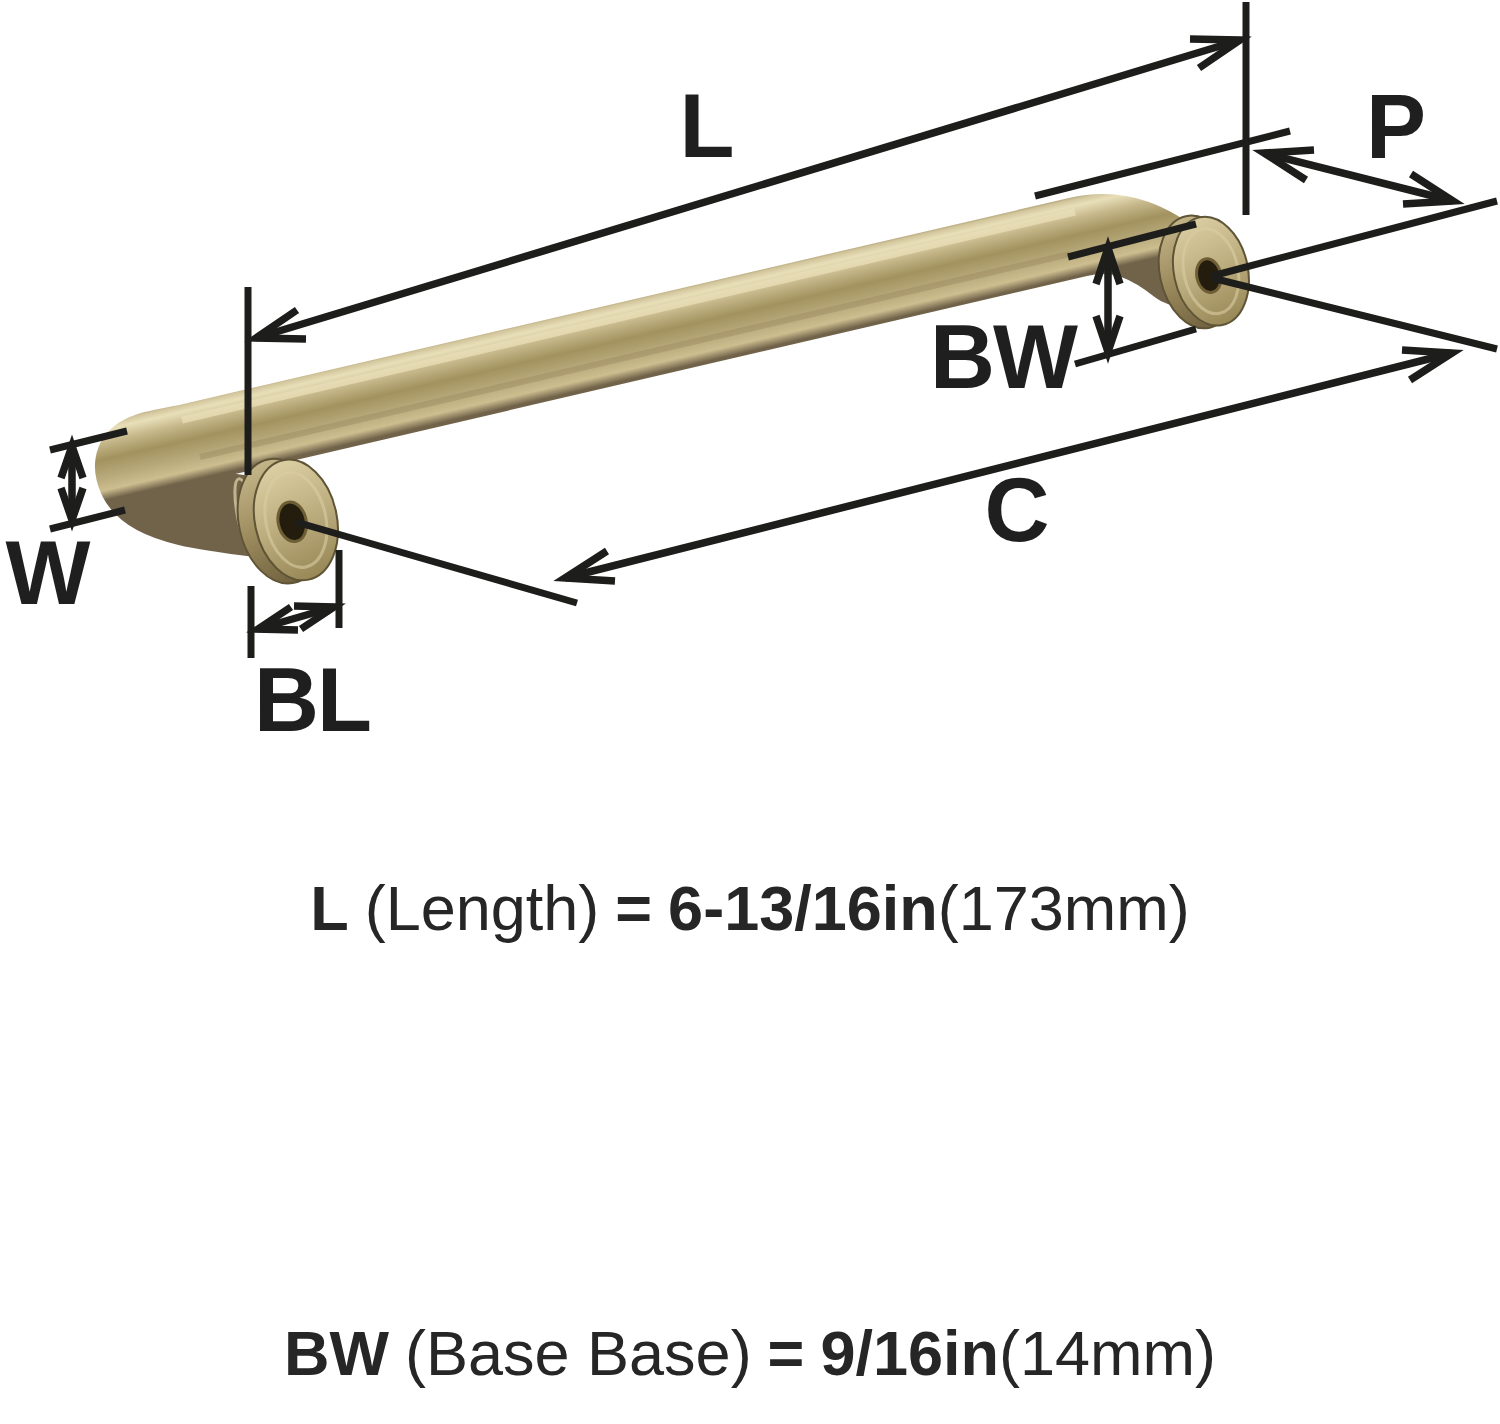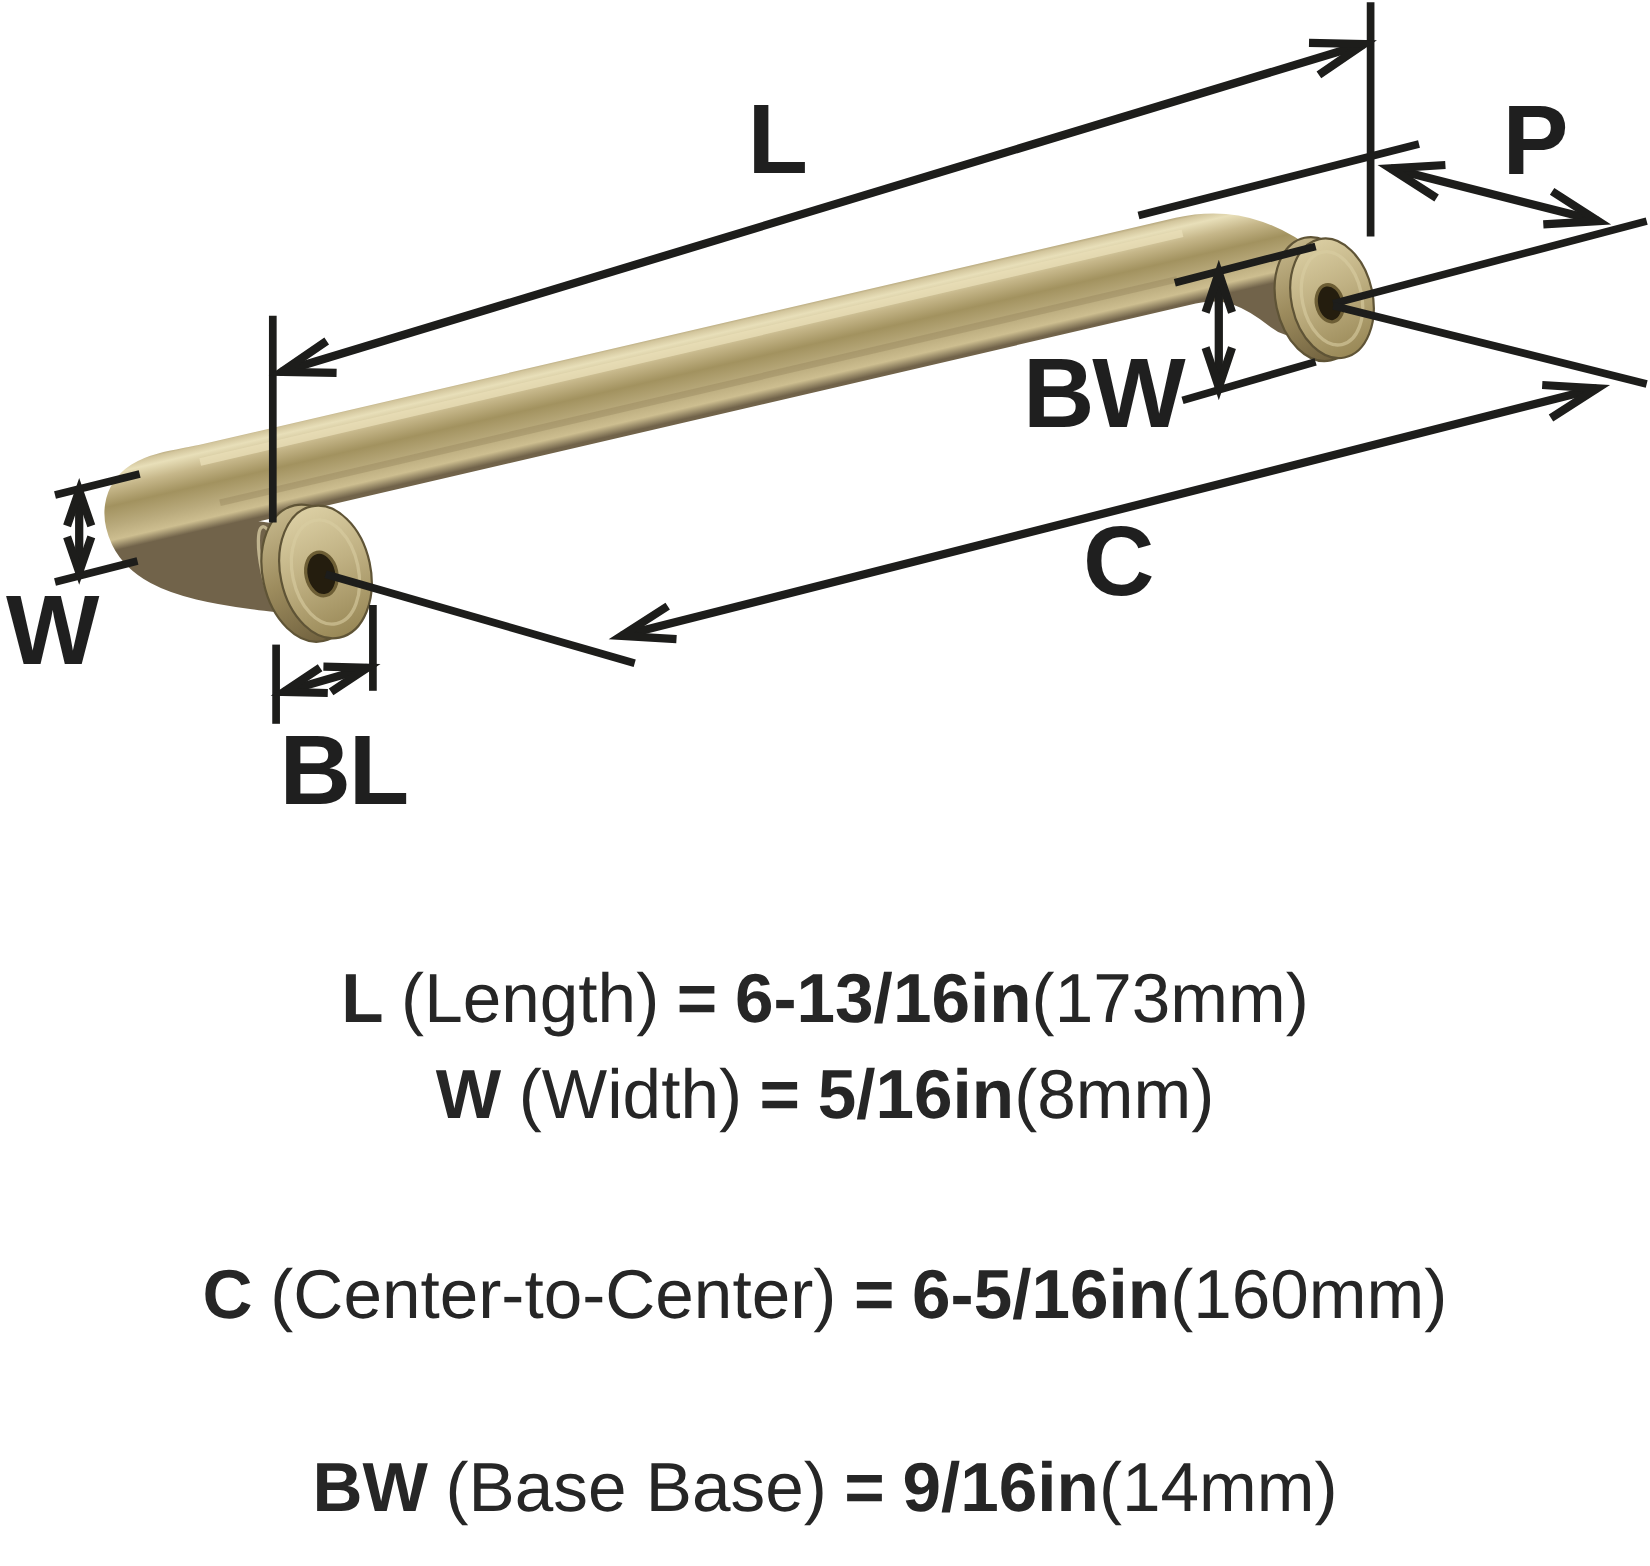--- a/index.html
+++ b/index.html
@@ -140,23 +140,17 @@
       <text class="dim-label" x="1016" y="541" text-anchor="middle">C</text>
       <text class="dim-label" x="47" y="604" text-anchor="middle">W</text>
       <text class="dim-label" x="312" y="731" text-anchor="middle">BL</text>
       <text class="dim-label" x="1003" y="388" text-anchor="middle">BW</text>
     </g>
   </svg>
 
   <div class="spec-line" style="top:868px">
     <span class="code">L</span><span class="name">(Length)</span><span class="eq">=</span><span class="val">6-13/16in</span><span class="metric">(173mm)</span>
   </div>
-  <div class="spec-line" style="top:955px">
-    <span class="code">W</span><span class="name">(Width)</span><span class="eq">=</span><span class="val">5/16in</span><span class="metric">(8mm)</span>
-  </div>
-  <div class="spec-line" style="top:1137px">
-    <span class="code">C</span><span class="name">(Center-to-Center)</span><span class="eq">=</span><span class="val">6-5/16in</span><span class="metric">(160mm)</span>
-  </div>
   <div class="spec-line" style="top:1313px">
     <span class="code">BW</span><span class="name">(Base Base)</span><span class="eq">=</span><span class="val">9/16in</span><span class="metric">(14mm)</span>
   </div>
 
 </div>
 
 </body></html>

